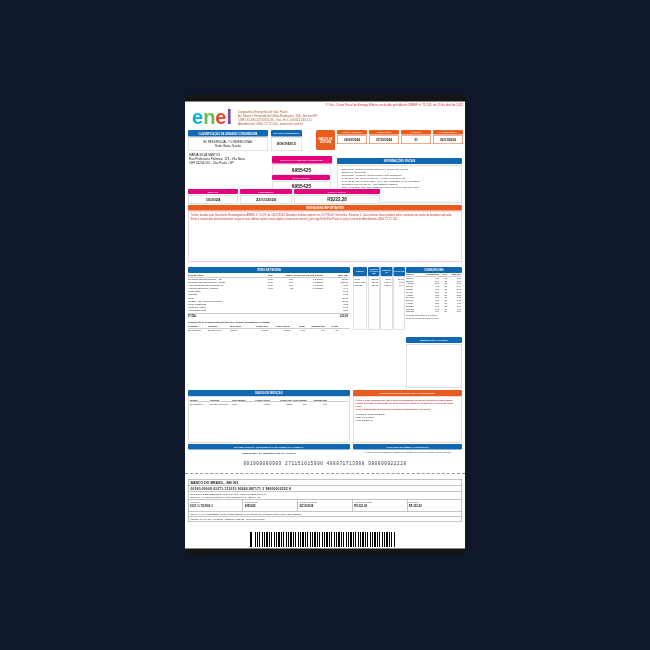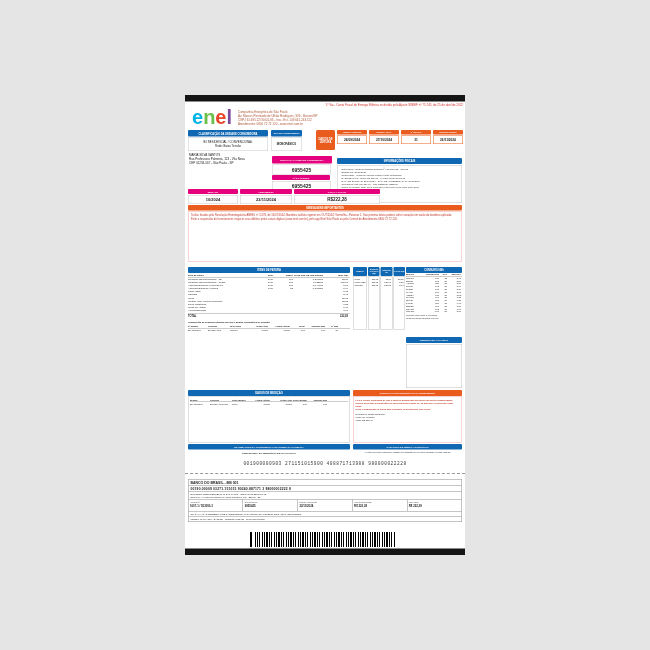--- a/index.html
+++ b/index.html
@@ -1,16 +1,16 @@
 <!DOCTYPE html>
 <html><head>
 <meta charset="utf-8">
 <style>
   html,body{margin:0;padding:0;}
-  .page{position:relative;width:650px;height:650px;background:#e5e5e5;overflow:hidden;
+  .page{position:relative;width:650px;height:650px;background:#0f172a;overflow:hidden;
         font-family:"Liberation Sans",sans-serif;color:#222;}
   .doc{position:absolute;left:185px;top:95px;width:560px;height:920px;background:#fff;
        transform:scale(.5);transform-origin:0 0;}
   .abs{position:absolute;}
   .strip{position:absolute;left:0;width:560px;height:13px;background:#151515;}
   .top-note{position:absolute;right:4px;top:16px;font-size:6px;color:#d2342c;}
   
   .logo{position:absolute;left:14px;top:22px;font-size:40px;font-weight:bold;letter-spacing:0;}
   .lg1{color:#00b3e6}.lg2{color:#6abf4b}.lg3{color:#e8452c}.lg4{color:#7d4c9e}
   .company{position:absolute;left:106px;top:30px;font-size:6px;line-height:8px;color:#b05a3a;}

